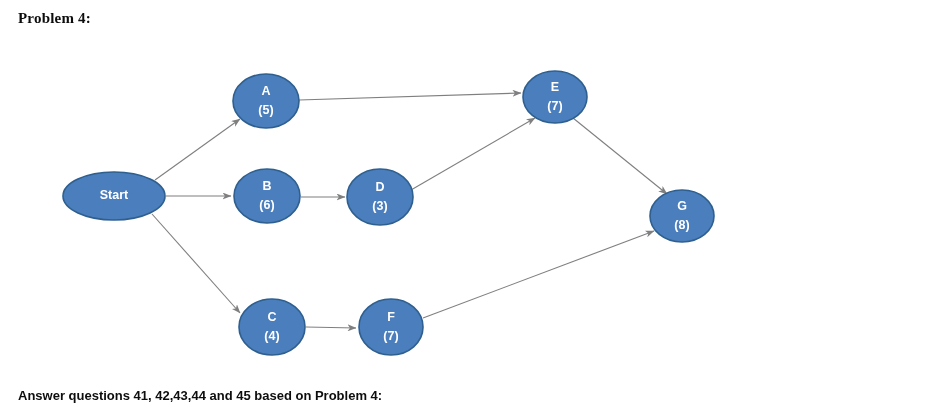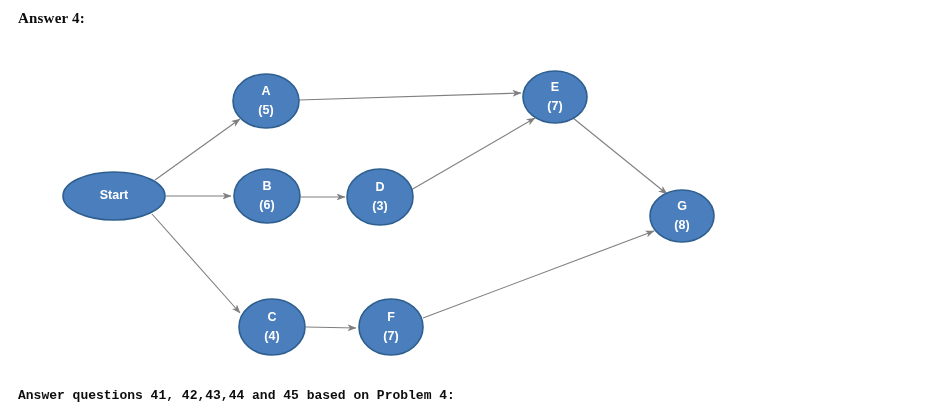--- a/index.html
+++ b/index.html
@@ -22,21 +22,21 @@
     font-weight: bold;
     font-size: 15px;
     color: #0d0d0d;
     letter-spacing: 0.2px;
     white-space: nowrap;
   }
   #footer-note {
     position: absolute;
     left: 18px;
     top: 388px;
-    font-family: Liberation Mono, monospace;
+    font-family: Liberation Sans, sans-serif;
     font-weight: bold;
     font-size: 13px;
     color: #0d0d0d;
     white-space: nowrap;
   }
   #diagram-canvas {
     position: absolute;
     left: 0;
     top: 0;
     width: 925px;
@@ -65,21 +65,21 @@
   }
   .edge-line {
     stroke: #7f7f7f;
     stroke-width: 1.1;
     fill: none;
   }
 </style>
 </head>
 <body>
 
-<div id="page-title">Answer 4:</div>
+<div id="page-title">Problem 4:</div>
 
 <svg id="diagram-canvas" viewBox="0 0 925 412" width="925" height="412" xmlns="http://www.w3.org/2000/svg">
   <defs>
     <marker id="arrowhead" markerWidth="9" markerHeight="7" refX="8.5" refY="3.5" orient="auto" markerUnits="userSpaceOnUse">
       <path d="M0,0 L9,3.5 L0,7 L2.4,3.5 Z" fill="#7f7f7f"></path>
     </marker>
     <radialGradient id="nodeShade" cx="38%" cy="32%" r="78%">
       <stop offset="0%" stop-color="#5a8cc8"></stop>
       <stop offset="100%" stop-color="#4072ad"></stop>
     </radialGradient>

